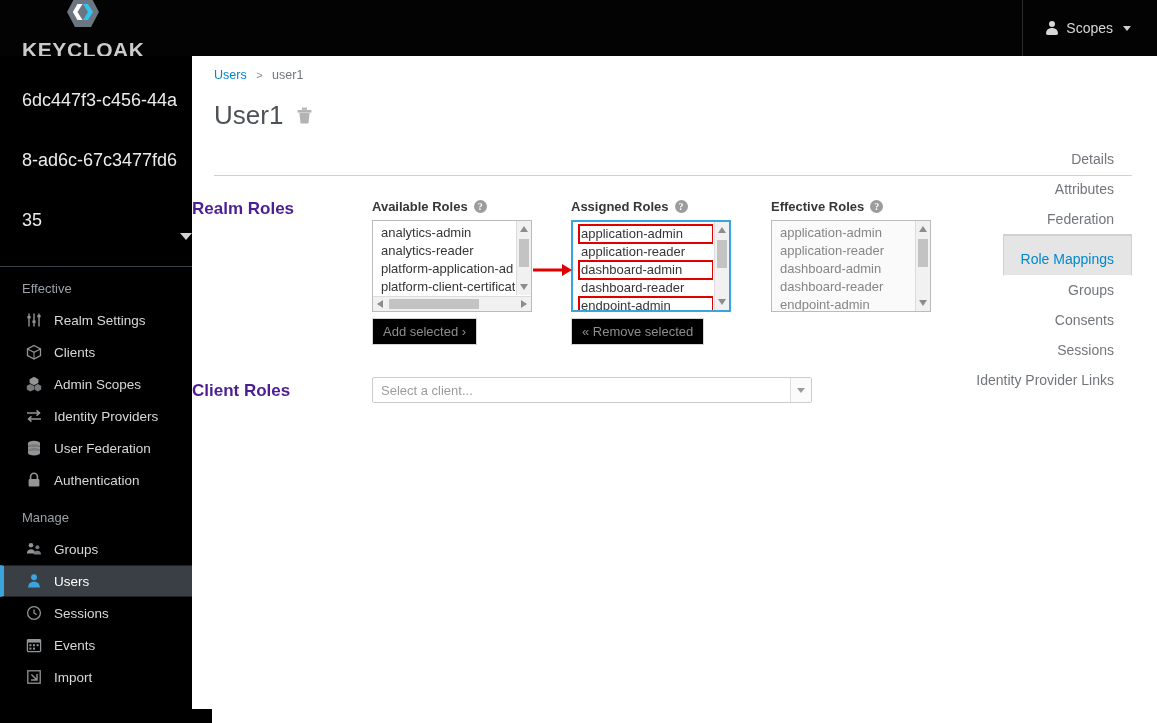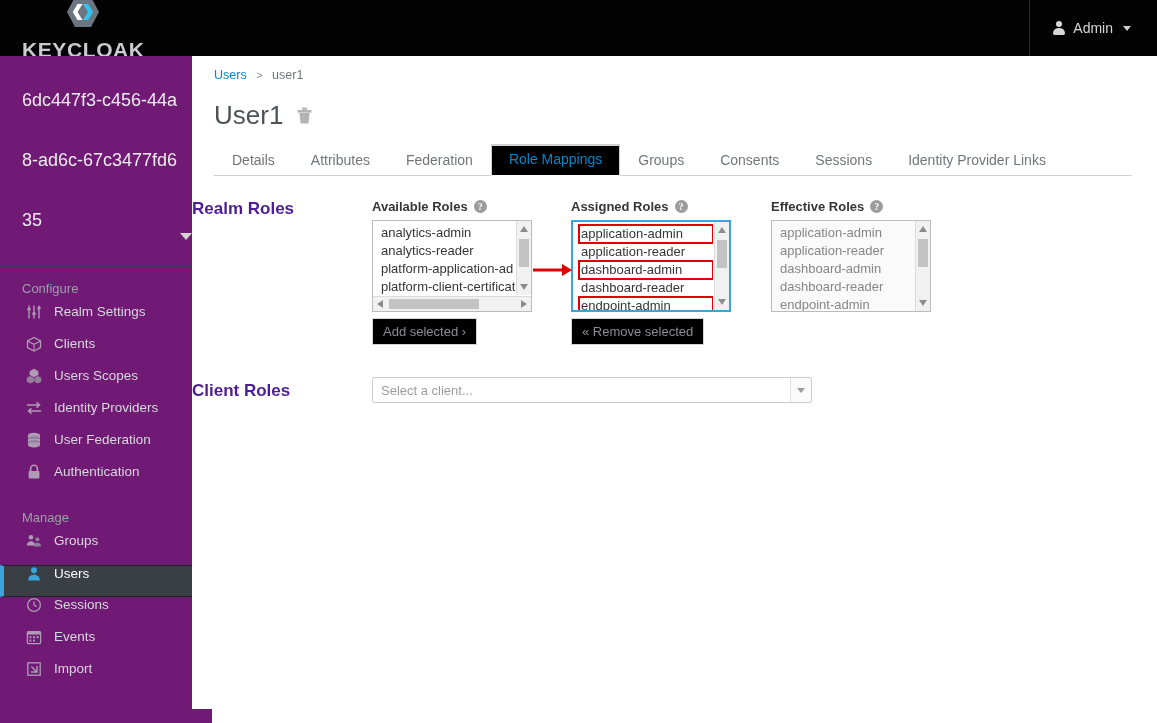--- a/index.html
+++ b/index.html
@@ -90,21 +90,21 @@
     border-top: 5px solid #cfcfcf;
     margin-left: 2px;
   }
 
   
   .sidebar {
     position: absolute;
     left: 0; top: 56px;
     width: 212px;
     height: 667px;
-    background: #701a75;
+    background: #000000;
     box-sizing: border-box;
     overflow: hidden;
   }
   .realm-selector {
     position: relative;
     padding: 14px 18px 16px 22px;
     color: #ececec;
     font-size: 18px;
     line-height: 60px;
     word-break: break-all;
@@ -126,21 +126,21 @@
     border-right: 6px solid transparent;
     border-top: 7px solid #d3d3d3;
   }
   .nav-section-title {
     color: #9aa0a6;
     font-size: 13px;
     padding: 14px 0 8px 22px;
   }
   .nav-item {
     display: flex;
-    align-items: flex-start;
+    align-items: center;
     height: 32px;
     padding-left: 22px;
     gap: 12px;
     color: #d6d9db;
     font-size: 13.5px;
     cursor: pointer;
     border-left: 4px solid transparent;
     box-sizing: border-box;
   }
   .nav-item.active {
@@ -205,39 +205,40 @@
   
   .tabs {
     position: relative;
     margin: 16px 0 0 22px;
     height: 32px;
     border-bottom: 1px solid #d1d1d1;
     width: 918px;
     box-sizing: border-box;
     display: flex;
     align-items: flex-end;
+    flex-direction: column;
   }
   .tab {
     font-size: 14px;
     color: #72767b;
     padding: 6px 17px 8px 17px;
     cursor: pointer;
     border: 1px solid transparent;
     border-bottom: none;
     margin-bottom: -1px;
     background: transparent;
     white-space: nowrap;
   }
   .tab.active {
     color: #0088ce;
-    background: #000000;
+    background: #e5e5e5;
     border: 1px solid #d1d1d1;
     border-bottom: 1px solid #ffffff;
     border-top: 2px solid #d1d1d1;
-    padding-top: 5px;
+    padding-top: 15px;
   }
 
   
   .form-area {
     padding: 22px 0 0 0;
     position: relative;
   }
   .form-row {
     display: flex;
     align-items: flex-start;
@@ -457,33 +458,33 @@
         <svg width="34" height="34" viewBox="0 0 34 34">
           <polygon points="9,2 25,2 33,17 25,32 9,32 1,17" fill="#6c7680"></polygon>
           <polygon points="11.5,9 16.5,9 11.5,17 16.5,25 11.5,25 6.8,17" fill="#ffffff"></polygon>
           <polygon points="17,9 22,9 27,17 22,25 17,25 22,17" fill="#33c3f0"></polygon>
         </svg>
       </span>
       <span class="brand-text">KEYCLOAK</span>
     </div>
     <div class="topbar-right">
       <span class="user-icon"></span>
-      <span>Admin</span>
+      <span>Scopes</span>
       <span class="caret-down"></span>
     </div>
   </div>
 
   <div class="sidebar">
     <div class="realm-selector">
       <span class="realm-name">6dc447f3-c456-44a8-ad6c-67c3477fd635</span>
       <span class="realm-caret"></span>
     </div>
 
     <div>
-      <div class="nav-section-title">Configure</div>
+      <div class="nav-section-title">Effective</div>
 
       <div class="nav-item">
         <span class="nav-icon">
           <svg width="16" height="16" viewBox="0 0 16 16">
             <g stroke="#c3c6c9" stroke-width="1.4">
               <line x1="3" y1="1.5" x2="3" y2="14.5"></line>
               <line x1="8" y1="1.5" x2="8" y2="14.5"></line>
               <line x1="13" y1="1.5" x2="13" y2="14.5"></line>
             </g>
             <g fill="#c3c6c9">
@@ -507,21 +508,21 @@
       </div>
 
       <div class="nav-item">
         <span class="nav-icon">
           <svg width="16" height="16" viewBox="0 0 16 16">
             <path d="M8 0.8 L12.4 3.2 L12.4 7 L8 9.2 L3.6 7 L3.6 3.2 Z" fill="#c3c6c9"></path>
             <path d="M4.2 8 L8 10 L8 13.8 L4.2 15.4 L0.8 13.4 L0.8 9.8 Z" fill="#9fa4a8"></path>
             <path d="M11.8 8 L15.2 9.8 L15.2 13.4 L11.8 15.4 L8.4 13.6 L8.4 10 Z" fill="#9fa4a8"></path>
           </svg>
         </span>
-        <span class="nav-label">Users Scopes</span>
+        <span class="nav-label">Admin Scopes</span>
       </div>
 
 
       <div class="nav-item">
         <span class="nav-icon">
           <svg width="16" height="16" viewBox="0 0 16 16">
             <path d="M1 5 L13 5 M10.5 2.4 L13.6 5 L10.5 7.6" fill="none" stroke="#c3c6c9" stroke-width="1.4"></path>
             <path d="M15 11 L3 11 M5.5 8.4 L2.4 11 L5.5 13.6" fill="none" stroke="#c3c6c9" stroke-width="1.4"></path>
           </svg>
         </span>

